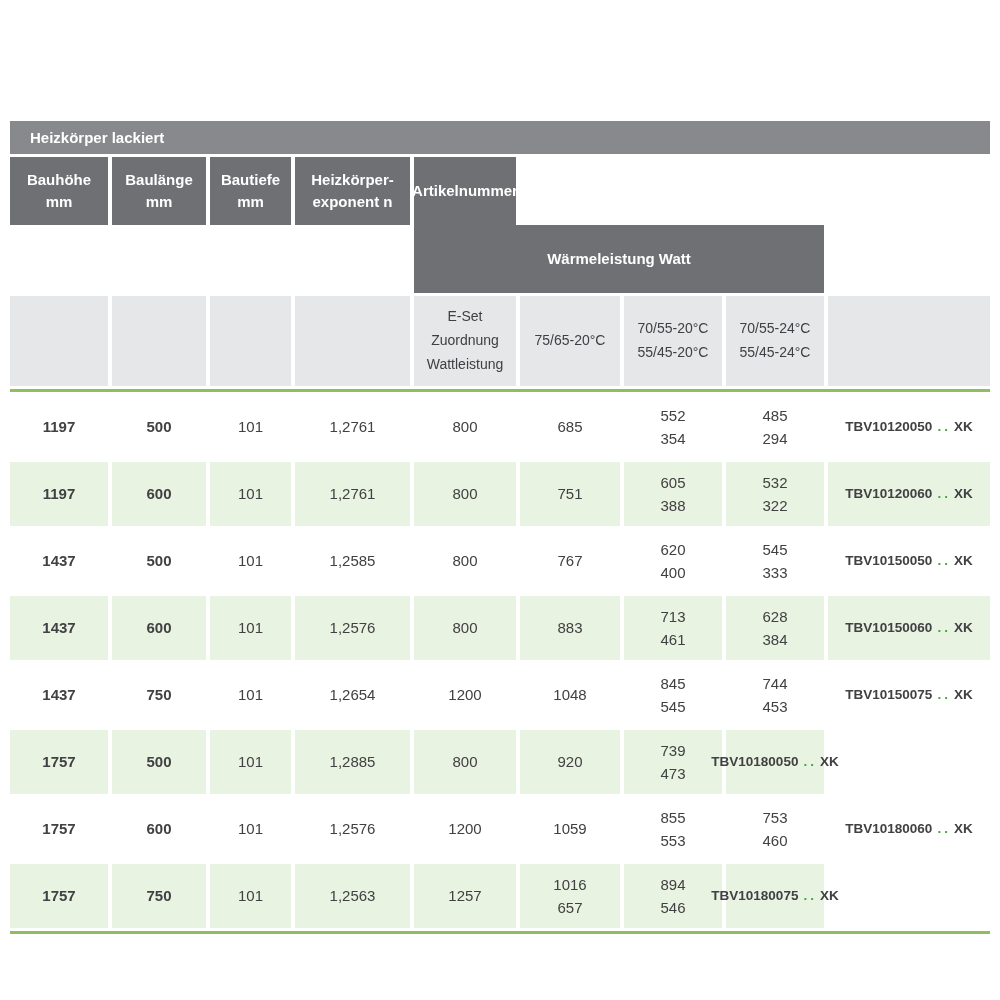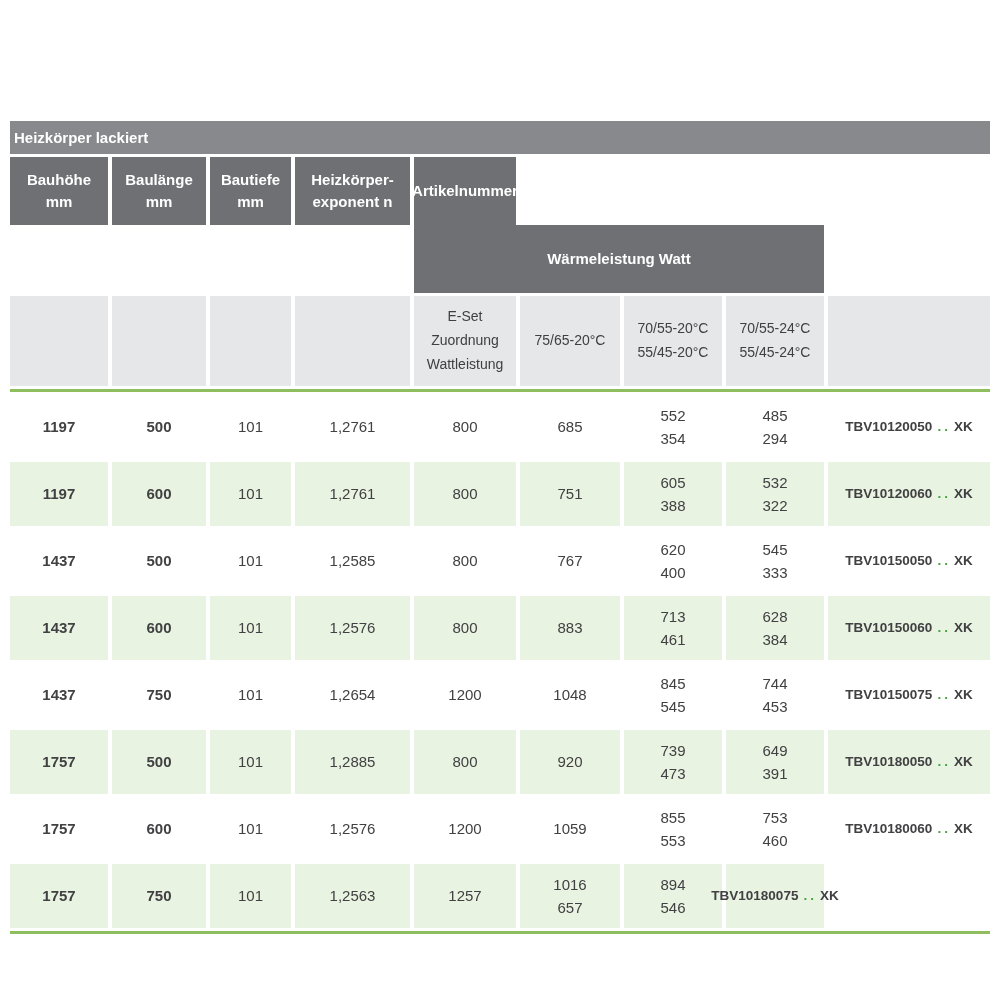--- a/index.html
+++ b/index.html
@@ -16,21 +16,21 @@
     top: 121px;
     width: 980px;
   }
   .title-bar {
     background: #87898c;
     color: #ffffff;
     font-weight: bold;
     font-size: 15px;
     height: 33px;
     line-height: 33px;
-    padding-left: 4px;
+    padding-left: 20px;
     box-sizing: border-box;
     margin-bottom: 3px;
   }
   .grid {
     display: grid;
     grid-template-columns: 98px 94px 81px 115px 102px 100px 98px 98px 162px;
     column-gap: 4px;
     margin-bottom: 3px;
   }
   .hcell {
@@ -196,22 +196,20 @@
 
   <div class="grid row-green">
     <div class="dcell b">1757</div>
     <div class="dcell b">500</div>
     <div class="dcell">101</div>
     <div class="dcell">1,2885</div>
     <div class="dcell">800</div>
     <div class="dcell">920</div>
     <div class="dcell">739
 473</div>
-    <div class="dcell">649
-391</div>
     <div class="dcell art"><span>TBV10180050</span><span class="dots">..</span><span>XK</span></div>
   </div>
 
   <div class="grid">
     <div class="dcell b">1757</div>
     <div class="dcell b">600</div>
     <div class="dcell">101</div>
     <div class="dcell">1,2576</div>
     <div class="dcell">1200</div>
     <div class="dcell">1059</div>

